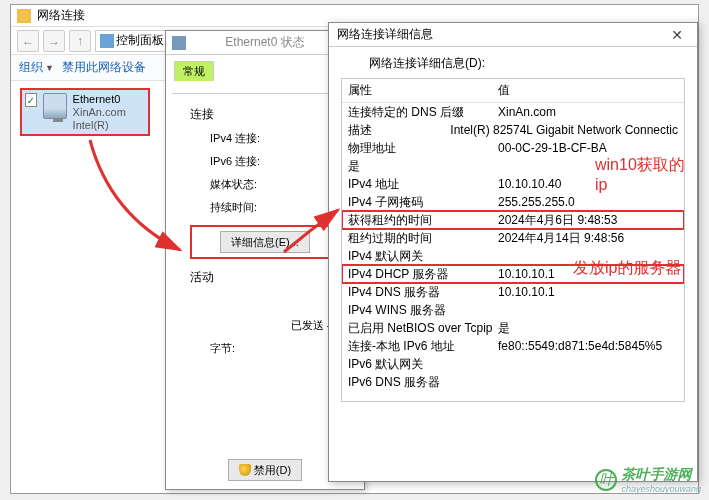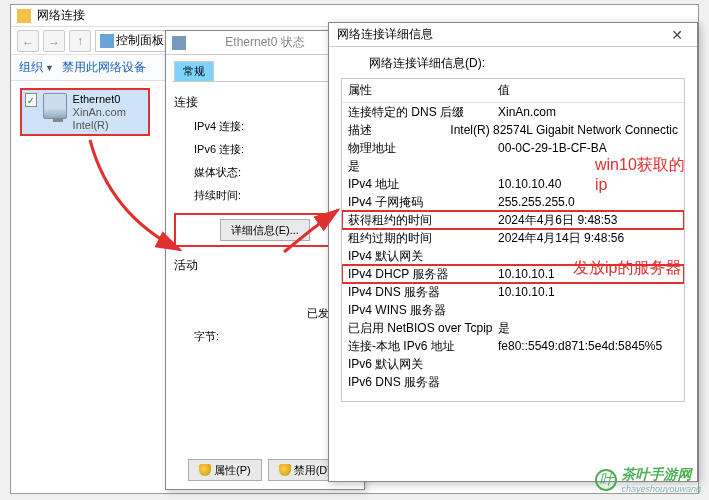--- a/index.html
+++ b/index.html
@@ -23,23 +23,23 @@
   .adapter-card .ico::after { content:""; position:absolute; bottom:-4px; left:9px; width:10px; height:4px; background:#888; }
   .adapter-card .txt { line-height: 13px; font-size: 11px; overflow: hidden; }
   .adapter-card .txt div:first-child { color: #000; }
   .adapter-card .txt div:nth-child(2) { color: #555; }
   .adapter-card .txt div:nth-child(3) { color: #555; }
   
   
   .win-status { position: absolute; left: 165px; top: 30px; width: 200px; height: 460px; background: #fff; border: 1px solid #888; box-shadow: 2px 2px 6px rgba(0,0,0,.2); }
   .win-status .title { height: 24px; display: flex; align-items: center; justify-content: center; border-bottom: 1px solid #ccc; color: #888; font-size: 12px; position: relative; }
   .win-status .title .ico { position:absolute; left:6px; width:14px; height:14px; background:#79b; }
-  .win-status .tab { width: 40px; height: 20px; border: 1px solid #ccc; border-bottom: none; margin: 6px 0 0 8px; display: flex; align-items: center; justify-content: center; background: #7dd3fc; font-size: 11px; }
+  .win-status .tab { width: 40px; height: 20px; border: 1px solid #ccc; border-bottom: none; margin: 6px 0 12px 8px; display: flex; align-items: center; justify-content: center; background: #bef264; font-size: 11px; }
   .win-status .panel { border-top: 1px solid #ccc; margin: 0 6px; padding: 6px 2px; }
-  .st-group { margin: 6px 0 10px; }
+  .st-group { margin: 6px 16px 10px; }
   .st-group .hdr { margin-bottom: 4px; }
   .st-row { display: flex; justify-content: space-between; padding: 2px 0 2px 18px; font-size: 11px; border: 2px solid transparent; }
   .btn { height: 22px; padding: 0 10px; background: #e9e9e9; border: 1px solid #adadad; display: inline-flex; align-items: center; justify-content: center; font-size: 11px; }
   .details-btn-wrap { text-align: center; margin: 6px 0; padding: 4px; border: 2px solid #e03030; }
   .bottom-btns { position: absolute; bottom: 8px; left: 0; right: 0; display: flex; justify-content: center; gap: 6px; }
   .shield { width: 12px; height: 12px; display: inline-block; background: radial-gradient(circle at 40% 40%, #ffd54d, #c89000); border-radius: 2px 2px 50% 50%; margin-right: 3px; }
   
   
   .win-details { position: absolute; left: 328px; top: 22px; width: 370px; height: 460px; background: #fff; border: 1px solid #888; box-shadow: 2px 2px 8px rgba(0,0,0,.25); }
   .win-details .title { height: 24px; display: flex; align-items: center; padding: 0 8px; border-bottom: 1px solid #ccc; font-size: 12px; position: relative; }
@@ -142,24 +142,20 @@
           <span>已发送 —</span>
         </div>
       <div class="st-row">
           <span>字节:</span>
         </div>
     </div>
   </div>
   <div class="bottom-btns">
     <div class="btn">
         <span class="shield"></span>
-        <span>属性(P)</span>
-      </div>
-    <div class="btn">
-        <span class="shield"></span>
         <span>禁用(D)</span>
       </div>
   </div>
 </div>
 
 <div class="win-details">
   <div class="title">
     <span>网络连接详细信息</span>
     <div class="close">
         <span>✕</span>

